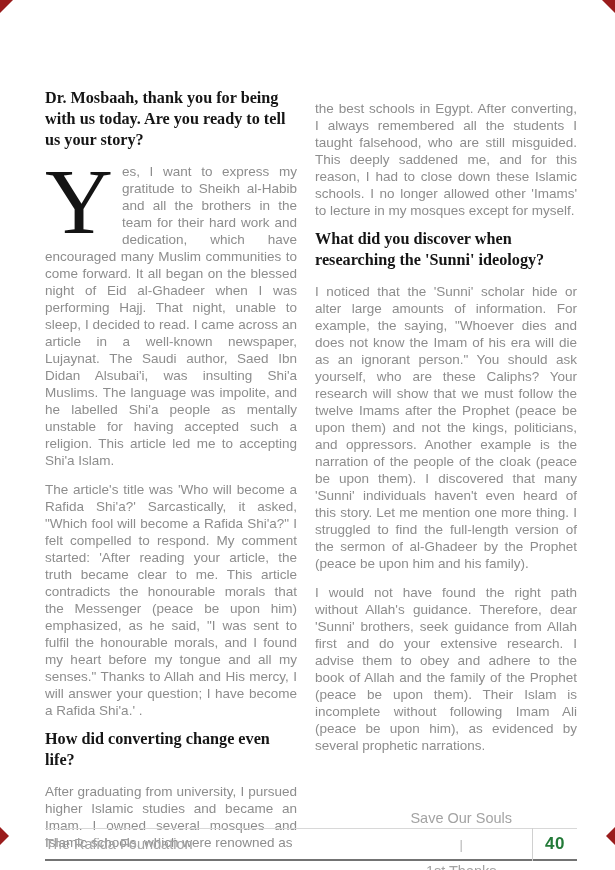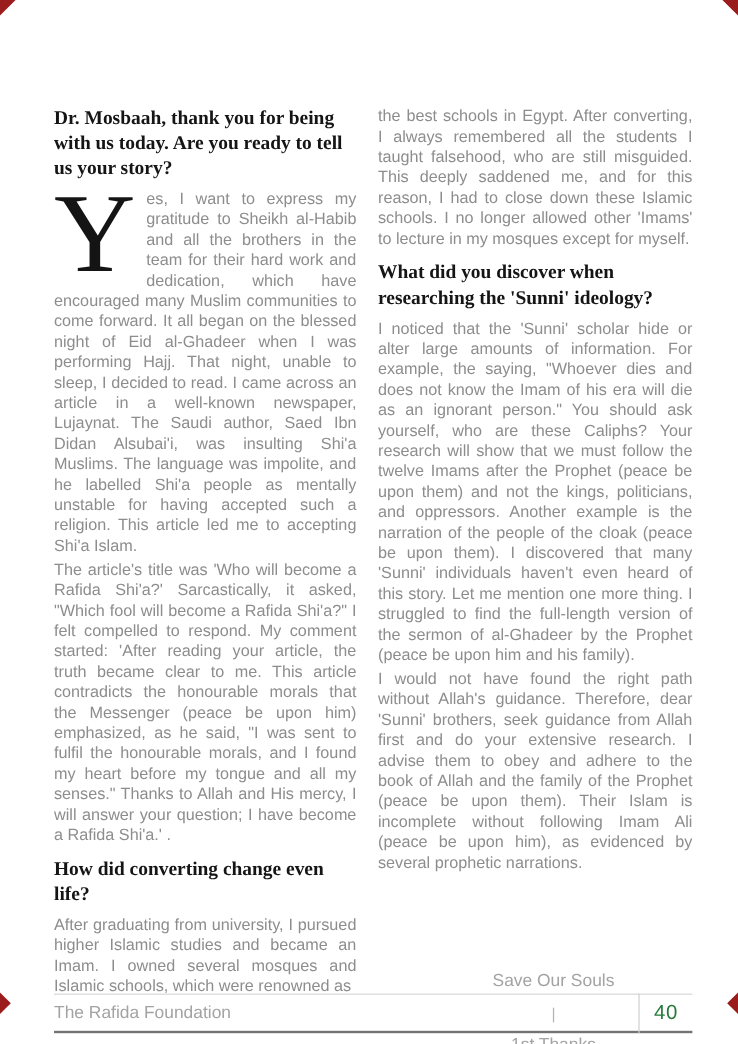--- a/index.html
+++ b/index.html
@@ -27,21 +27,21 @@
     line-height: 21px;
     color: #151515;
     margin: 10px 0 6px 0;
   }
   .col > .question:first-child { margin-top: 0; }
   .answer {
     font-size: 13.5px;
     line-height: 17px;
     color: #8d8d8d;
     text-align: justify;
-    margin: 0 0 3px 0;
+    margin: 12px 0 3px 0;
   }
   .dropcap {
     float: left;
     font-family: "Liberation Serif", serif;
     font-size: 94px;
     line-height: 66px;
     color: #141414;
     margin: 5px 9px 2px 0;
   }
   
@@ -63,21 +63,21 @@
   .page-cell {
     margin-left: 20px;
     border-left: 1px solid #d0d0d0;
     height: 33px;
     width: 44px;
     display: flex;
     align-items: center;
     justify-content: center;
   }
   .page-number {
-    font-weight: normal;
+    font-weight: bold;
     font-size: 17px;
     letter-spacing: 0.5px;
   }
   
   .mark { position: absolute; width: 0; height: 0; }
   .mark-tl { top: 0; left: 0; border-top: 13px solid #9a1c1c; border-right: 13px solid transparent; }
   .mark-tr { top: 0; right: 0; border-top: 13px solid #9a1c1c; border-left: 13px solid transparent; }
   .mark-el { top: 827px; left: 0; border-left: 9px solid #9a1c1c; border-top: 9px solid transparent; border-bottom: 9px solid transparent; }
   .mark-er { top: 827px; right: 0; border-right: 9px solid #9a1c1c; border-top: 9px solid transparent; border-bottom: 9px solid transparent; }
 </style>

